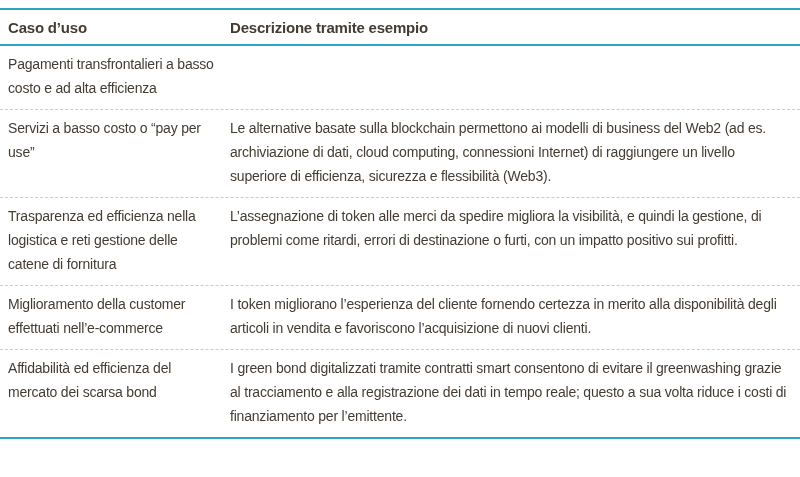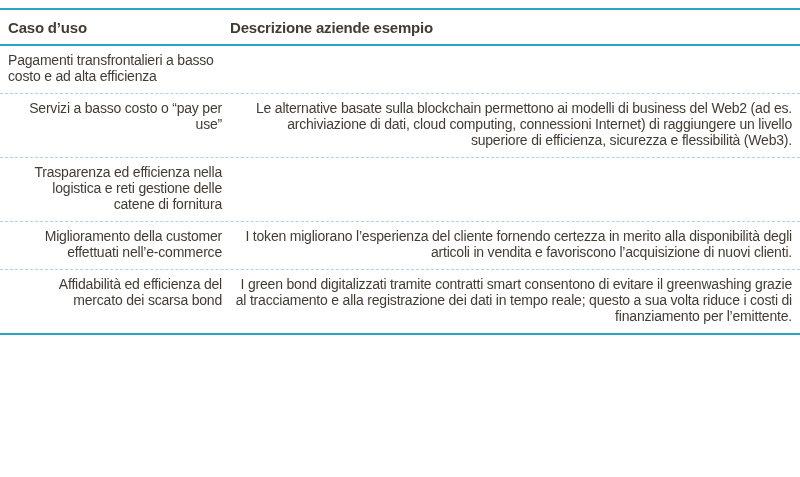--- a/index.html
+++ b/index.html
@@ -24,56 +24,57 @@
     display:grid;
     grid-template-columns:214px 1fr;
     column-gap:8px;
     padding:0 8px 0 8px;
   }
   .row.header{
     border-bottom:2px solid var(--accent);
     padding-top:8px;padding-bottom:7px;
   }
   .row.body{padding-top:6px;padding-bottom:9px;}
-  .row.body + .row.body{border-top:1px dashed var(--dash);text-align:right;}
+  .row.body + .row.body{border-top:1px dashed var(--dash);}
   .cell{
     font-size:14px;
-    line-height:16px;
+    line-height:24px;
     letter-spacing:-0.2px;
     color:var(--ink);
   }
   .header-cell{
     font-size:15px;
     font-weight:700;
     line-height:19px;
     letter-spacing:-0.2px;
   }
 </style>
 </head>
 <body>
 
 <div class="figure-wrap">
   <div class="table">
 
     <div class="row header">
       <div class="cell header-cell">Caso d’uso</div>
-      <div class="cell header-cell">Descrizione aziende esempio</div>
+      <div class="cell header-cell">Descrizione tramite esempio</div>
     </div>
 
     <div class="row body">
       <div class="cell">Pagamenti transfrontalieri a basso costo e ad alta efficienza</div>
     </div>
 
     <div class="row body">
       <div class="cell">Servizi a basso costo o “pay per use”</div>
       <div class="cell">Le alternative basate sulla blockchain permettono ai modelli di business del Web2 (ad es. archiviazione di dati, cloud computing, connessioni Internet) di raggiungere un livello superiore di efficienza, sicurezza e flessibilità (Web3).</div>
     </div>
 
     <div class="row body">
       <div class="cell">Trasparenza ed efficienza nella logistica e reti gestione delle catene di fornitura</div>
+      <div class="cell">L’assegnazione di token alle merci da spedire migliora la visibilità, e quindi la gestione, di problemi come ritardi, errori di destinazione o furti, con un impatto positivo sui profitti.</div>
     </div>
 
     <div class="row body">
       <div class="cell">Miglioramento della customer effettuati nell’e-commerce</div>
       <div class="cell">I token migliorano l’esperienza del cliente fornendo certezza in merito alla disponibilità degli articoli in vendita e favoriscono l’acquisizione di nuovi clienti.</div>
     </div>
 
 
     <div class="row body">
       <div class="cell">Affidabilità ed efficienza del mercato dei scarsa bond</div>

